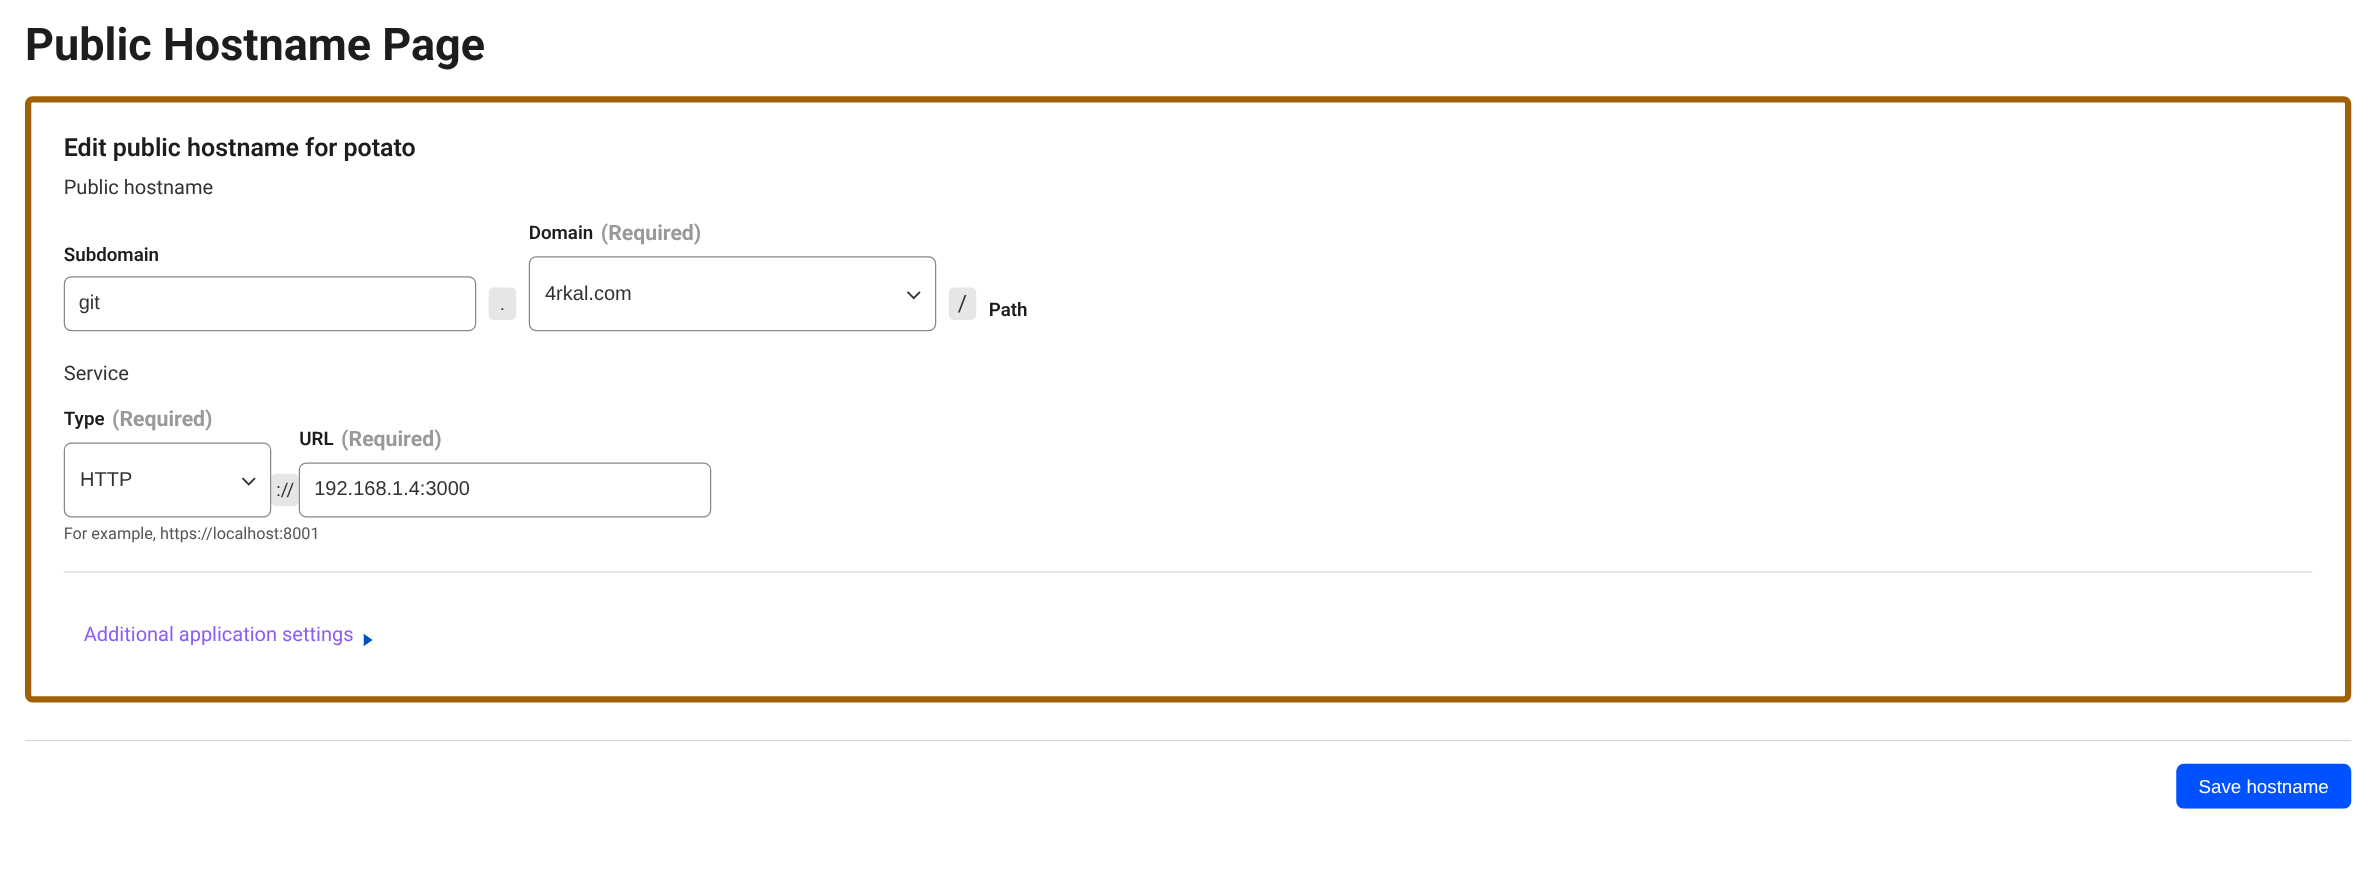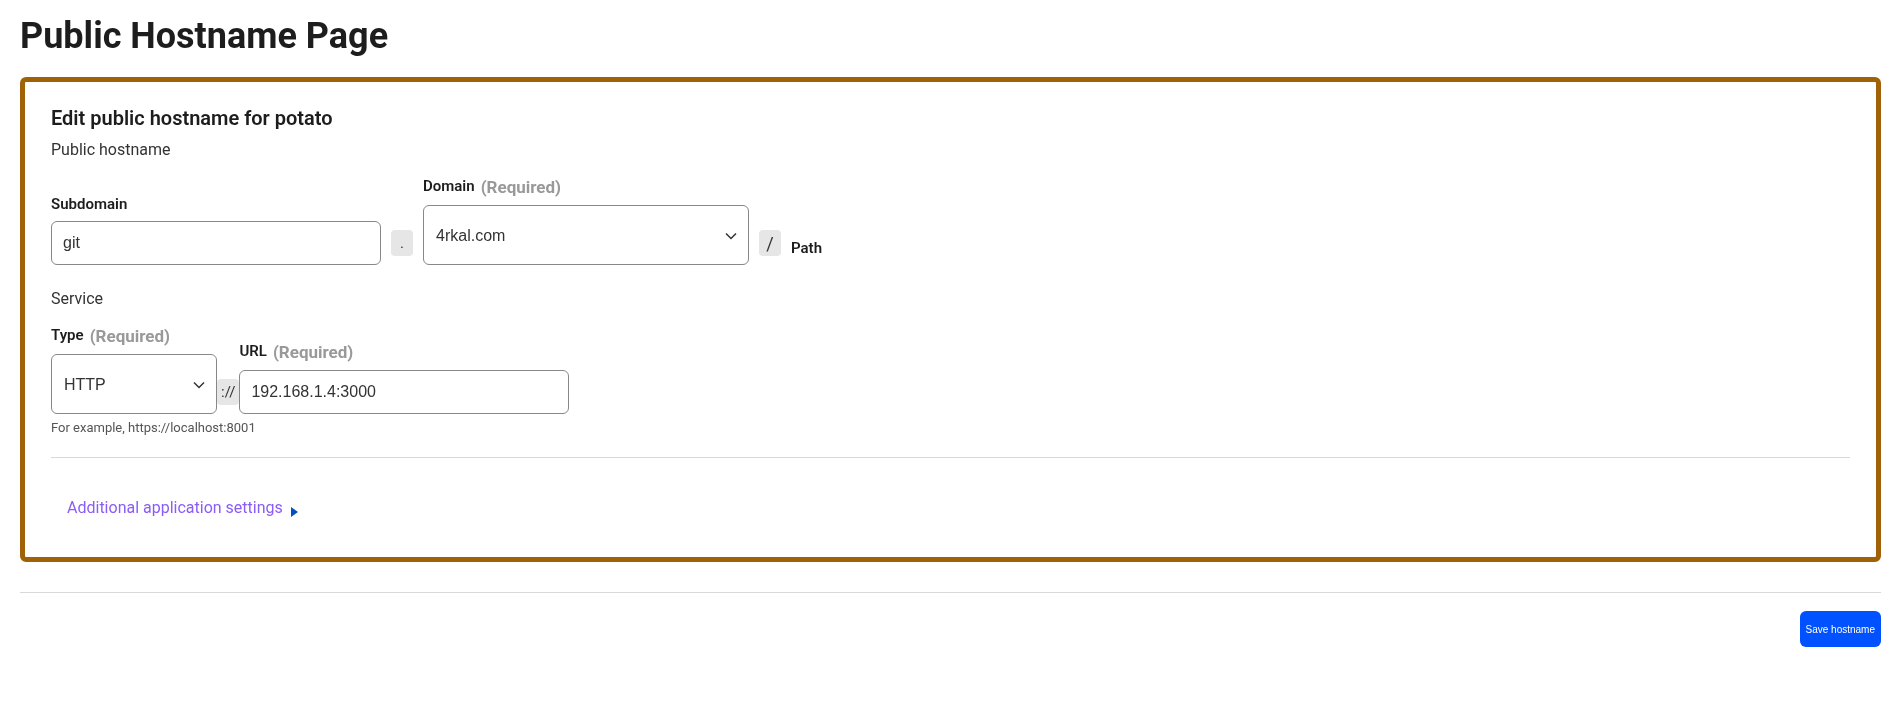--- a/index.html
+++ b/index.html
@@ -152,22 +152,22 @@
       padding-top: 18px;
       display: flex;
       justify-content: flex-end;
     }
     .primary-btn {
       background: #0051ff;
       color: #fff;
       border: none;
       border-radius: 6px;
       height: 36px;
-      padding: 0 6px;
-      font-size: 10px;
+      padding: 0 18px;
+      font-size: 15px;
       cursor: pointer;
     }
     .caret-svg { width: 12px; height: 8px; }
   </style>
 </head>
 <body>
 
 <h1 class="page-title">Public Hostname Page</h1>
 
 <div class="card">

